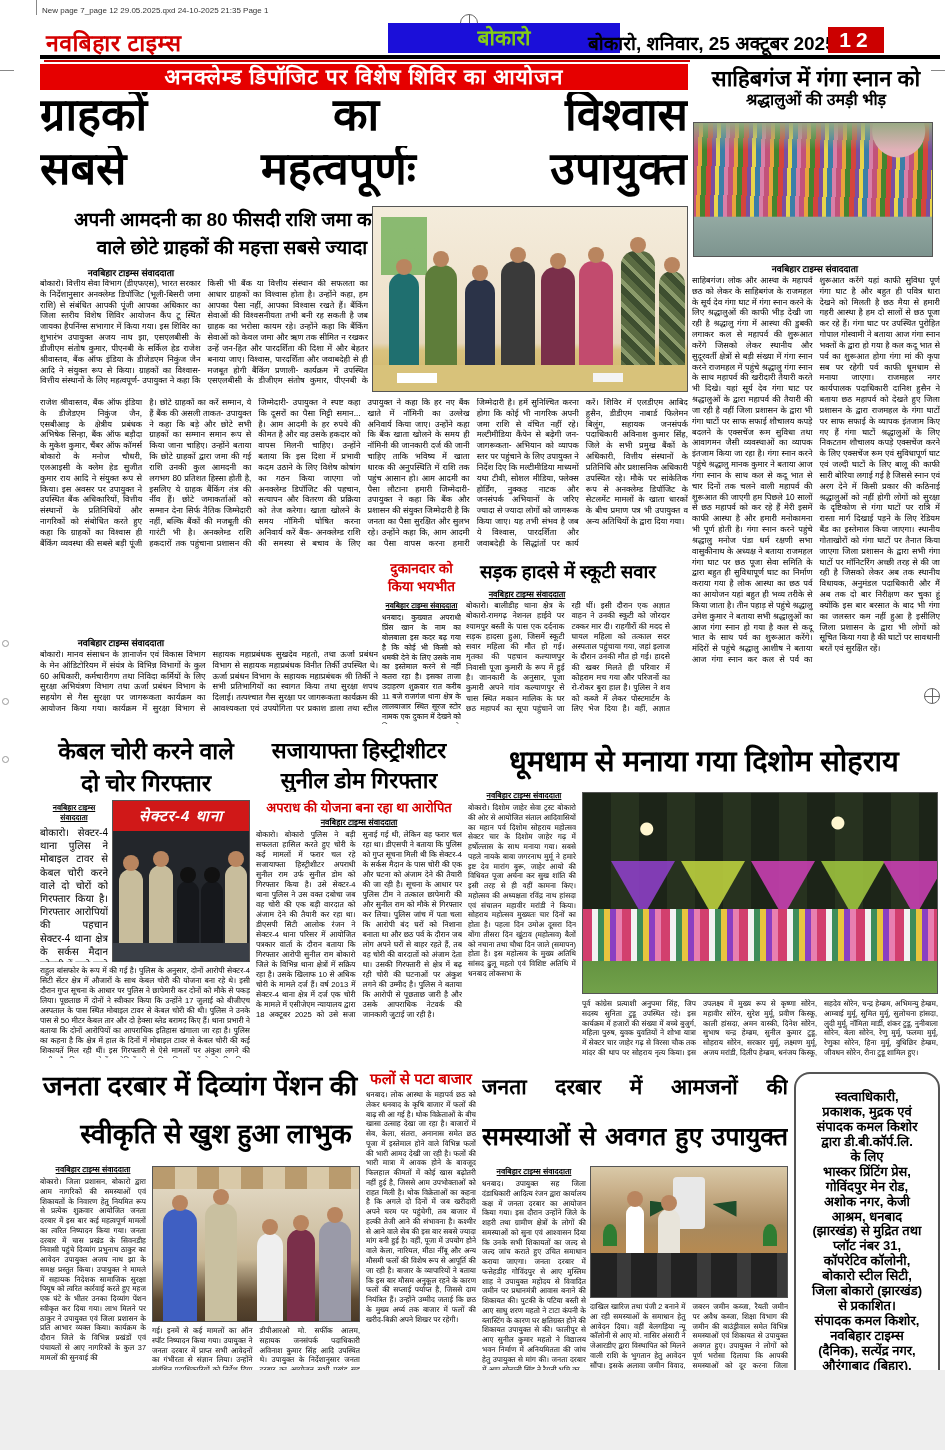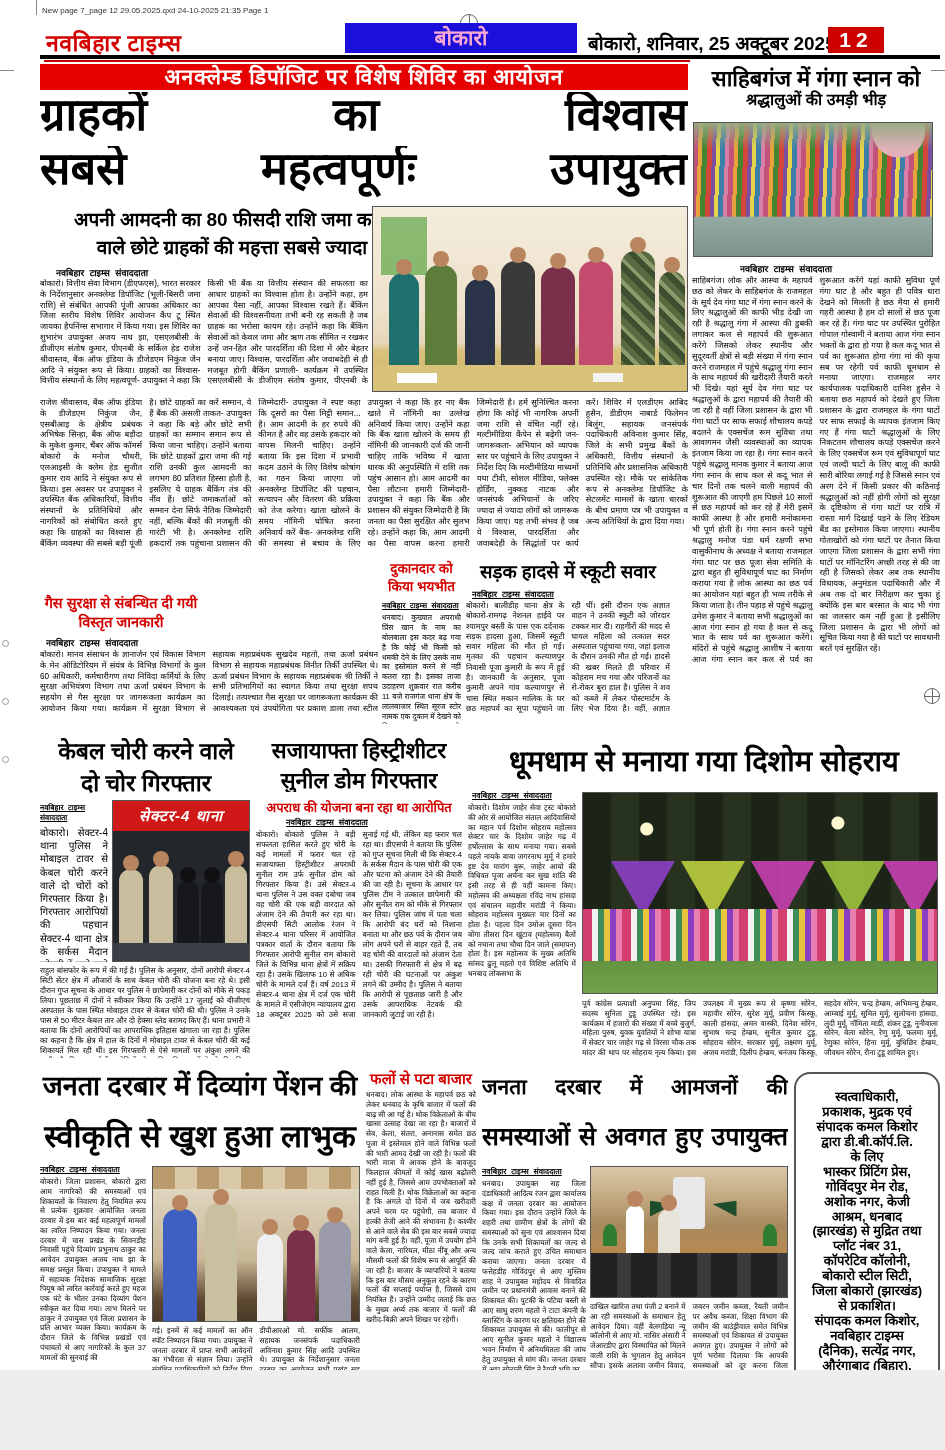--- a/index.html
+++ b/index.html
@@ -1,32 +1,32 @@
 <!DOCTYPE html>
 <html><head>
 <meta charset="utf-8">
 <style>
   html,body{margin:0;padding:0;background:#eee;}
   .page{position:relative;width:945px;height:1370px;background:#fff;margin:0 auto;overflow:hidden;
         font-family:"Liberation Sans","DejaVu Sans",sans-serif;color:#000;}
   .abs{position:absolute;box-sizing:border-box;}
   .printline{font-size:8px;color:#333;white-space:nowrap;}
   .logo{color:#d40000;font-weight:bold;font-size:23px;letter-spacing:.5px;}
-  .edition-box{background:#1b0fd9;color:#f9a8d4;font-weight:bold;font-size:21px;text-align:center;line-height:30px;}
+  .edition-box{background:#1b0fd9;color:#84cc16;font-weight:bold;font-size:21px;text-align:center;line-height:30px;margin-left:43px;}
   .dateline{font-weight:bold;font-size:19px;white-space:nowrap;}
   .pagenum{background:#cc0000;color:#fff;font-size:21px;text-align:center;line-height:26px;letter-spacing:5px;font-weight:bold;}
   .rule-black{background:#000;}
   .rule-red{background:#cc0000;}
   .kicker{background:#e60000;color:#fff;font-weight:bold;font-size:21px;text-align:center;line-height:26px;letter-spacing:1px;overflow:hidden;}
   .h1line{font-weight:bold;font-size:45px;line-height:1.0;text-align:justify;text-align-last:justify;white-space:nowrap;overflow:hidden;}
   .hjust{text-align:justify;text-align-last:justify;}
   .hcenter{text-align:center;}
   .hl{font-weight:bold;overflow:hidden;}
   .subhead{font-size:19px;font-weight:bold;text-align:center;line-height:1.45;}
-  .byline{font-size:9px;font-weight:bold;text-decoration:underline;overflow:hidden;font-family:Liberation Mono, monospace;}
+  .byline{font-size:9px;font-weight:bold;text-decoration:underline;text-align:center;overflow:hidden;}
   .body{font-size:8.2px;line-height:1.32;text-align:justify;overflow:hidden;}
   .cols2{column-count:2;column-gap:7px;}
   .cols3{column-count:3;column-gap:7px;}
   .cols6{column-count:6;column-gap:7px;}
   .red{color:#d40000;}
   .photo{border:1px solid #555;overflow:hidden;}
   .person{position:absolute;bottom:0;border-radius:14px 14px 0 0;}
   .person::before{content:"";position:absolute;top:-14px;left:50%;transform:translateX(-50%);
                   width:16px;height:16px;border-radius:50%;background:#b9855f;}
   .person.masked::before{background:#111;}
@@ -98,21 +98,20 @@
   <div class="abs hl hcenter" style="left:692px;top:62px;width:248px;height:26px;font-size:22px;">साहिबगंज में गंगा स्नान को</div>
   <div class="abs hl hcenter" style="left:692px;top:88px;width:248px;height:28px;font-size:16px;">श्रद्धालुओं की उमड़ी भीड़</div>
   <div class="abs photo" style="left:693px;top:122px;width:240px;height:135px;background:
       linear-gradient(180deg,rgba(150,170,130,.95) 0%,rgba(150,170,130,0) 20%),
       radial-gradient(circle at 86% 6%,#e0b1b8 0 26px,rgba(224,177,184,0) 27px),
       linear-gradient(180deg,rgba(0,0,0,0) 70%,#93a9a2 71%,#7d948f 100%),
       repeating-linear-gradient(92deg,#c2527a 0 5px,#e8a23c 5px 9px,#45852f 9px 14px,#d4453c 14px 19px,#7a4fa0 19px 23px,#e8d44c 23px 27px,#3b7fa8 27px 32px,#d87fa8 32px 36px);"></div>
   <div class="abs byline" style="left:740px;top:262px;width:150px;height:11px;">नवबिहार टाइम्स संवाददाता</div>
   <div class="abs body cols2" style="left:692px;top:276px;width:248px;height:446px;">साहिबगंज। लोक और आस्था के महापर्व छठ को लेकर के साहिबगंज के राजमहल के सूर्य देव गंगा घाट में गंगा स्नान करने के लिए श्रद्धालुओं की काफी भीड़ देखी जा रही है श्रद्धालु गंगा में आस्था की डुबकी लगाकर कल से महापर्व की शुरूआत करेंगे जिसको लेकर स्थानीय और सुदूरवर्ती क्षेत्रों से बड़ी संख्या में गंगा स्नान करने राजमहल में पहुंचे श्रद्धालु गंगा स्नान के साथ महापर्व की खरीदारी तैयारी करते भी दिखे। यहां सूर्य देव गंगा घाट पर श्रद्धालुओं के द्वारा महापर्व की तैयारी की जा रही है वहीं जिला प्रशासन के द्वारा भी गंगा घाटों पर साफ सफाई शौचालय कपड़े बदलने के एक्सचेंज रूम सुविधा तथा आवागमन जैसी व्यवस्थाओं का व्यापक इंतजाम किया जा रहा है। गंगा स्नान करने पहुंचे श्रद्धालु मानक कुमार ने बताया आज गंगा स्नान के साथ कल से कदू भात से चार दिनों तक चलने वाली महापर्व की शुरूआत की जाएगी हम पिछले 10 सालों से छठ महापर्व को कर रहे हैं मेरी इसमें काफी आस्था है और हमारी मनोकामना भी पूर्ण होती है। गंगा स्नान करने पहुंचे श्रद्धालु मनोज पंडा धर्म रक्षणी सभा वासुकीनाथ के अध्यक्ष ने बताया राजमहल गंगा घाट पर छठ पूजा सेवा समिति के द्वारा बहुत ही सुविधापूर्ण घाट का निर्माण कराया गया है लोक आस्था का छठ पर्व का आयोजन यहां बहुत ही भव्य तरीके से किया जाता है। तीन पहाड़ से पहुंचे श्रद्धालु उमेश कुमार ने बताया सभी श्रद्धालुओं का आज गंगा स्नान हो गया है कल से कदू भात के साथ पर्व का शुरूआत करेंगे। मंदिरों से पहुंचे श्रद्धालु आशीष ने बताया आज गंगा स्नान कर कल से पर्व का शुरूआत करेंगे यहां काफी सुविधा पूर्ण गंगा घाट है और बहुत ही पवित्र धारा देखने को मिलती है छठ मैया से हमारी गहरी आस्था है हम दो सालों से छठ पूजा कर रहे हैं। गंगा घाट पर उपस्थित पुरोहित गोपाल गोस्वामी ने बताया आज गंगा स्नान भक्तों के द्वारा हो गया है कल कदू भात से पर्व का शुरूआत होगा गंगा मां की कृपा सब पर रहेगी पर्व काफी धूमधाम से मनाया जाएगा। राजमहल नगर कार्यपालक पदाधिकारी दानिश हुसैन ने बताया छठ महापर्व को देखते हुए जिला प्रशासन के द्वारा राजमहल के गंगा घाटों पर साफ सफाई के व्यापक इंतजाम किए गए हैं गंगा घाटों श्रद्धालुओं के लिए निकटतम शौचालय कपड़े एक्सचेंज करने के लिए एक्सचेंज रूम एवं सुविधापूर्ण घाट एवं जल्दी घाटों के लिए बालू की काफी सारी बोरिया लगाई गई है जिससे स्नान एवं अरग देने में किसी प्रकार की कठिनाई श्रद्धालुओं को नहीं होगी लोगों को सुरक्षा के दृष्टिकोण से गंगा घाटों पर रात्रि में रास्ता मार्ग दिखाई पड़ने के लिए रेडियम बैंड का इस्तेमाल किया जाएगा। स्थानीय गोताखोरों को गंगा घाटों पर तैनात किया जाएगा जिला प्रशासन के द्वारा सभी गंगा घाटों पर मॉनिटरिंग अच्छी तरह से की जा रही है जिसको लेकर अब तक स्थानीय विधायक, अनुमंडल पदाधिकारी और मैं अब तक दो बार निरीक्षण कर चुका हूं क्योंकि इस बार बरसात के बाद भी गंगा का जलस्तर कम नहीं हुआ है इसीलिए जिला प्रशासन के द्वारा भी लोगों को सूचित किया गया है की घाटों पर सावधानी बरतें एवं सुरक्षित रहें।</div>
 
-  <div class="abs hl hcenter red" style="left:42px;top:594px;width:158px;height:40px;font-size:14.5px;line-height:1.3;">गैस सुरक्षा से संबन्धित दी गयी विस्तृत जानकारी</div>
   <div class="abs byline" style="left:46px;top:636px;width:150px;height:11px;">नवबिहार टाइम्स संवाददाता</div>
   <div class="abs body cols2" style="left:40px;top:650px;width:338px;height:74px;">बोकारो। मानव संसाधन के ज्ञानार्जन एवं विकास विभाग के मेन ऑडिटोरियम में संयंत्र के विभिन्न विभागों के कुल 60 अधिकारी, कर्मचारीगण तथा निविदा कर्मियों के लिए सुरक्षा अभियंत्रण विभाग तथा ऊर्जा प्रबंधन विभाग के सहयोग से गैस सुरक्षा पर जागरूकता कार्यक्रम का आयोजन किया गया। कार्यक्रम में सुरक्षा विभाग से सहायक महाप्रबंधक सुखदेव महतो, तथा ऊर्जा प्रबंधन विभाग से सहायक महाप्रबंधक विनीत तिर्की उपस्थित थे। ऊर्जा प्रबंधन विभाग के सहायक महाप्रबंधक श्री तिर्की ने सभी प्रतिभागियों का स्वागत किया तथा सुरक्षा शपथ दिलाई। तत्पश्चात गैस सुरक्षा पर जागरूकता कार्यक्रम की आवश्यकता एवं उपयोगिता पर प्रकाश डाला तथा स्टील प्लांट के लिए गैस के सुरक्षित उपयोग के महत्व के बारे में बताया। श्री तिर्की ने प्रस्तुतीकरण के माध्यम से प्रतिभागियों को गैस सुरक्षा से संबन्धित विस्तृत जानकारी दी एवं सभी प्रतिभागियों से इस कार्यक्रम से अधिकाधिक लाभ उठाने की अपील की। कार्यक्रम के आयोजन में ज्ञानार्जन एवं विकास विभाग का महत्वपूर्ण योगदान था।</div>
 
   <div class="abs hl hcenter red" style="left:382px;top:560px;width:79px;height:38px;font-size:13.5px;line-height:1.35;">दुकानदार को किया भयभीत</div>
   <div class="abs byline" style="left:382px;top:600px;width:79px;height:11px;font-size:7.5px;">नवबिहार टाइम्स संवाददाता</div>
   <div class="abs body" style="left:382px;top:613px;width:79px;height:111px;font-size:7.5px;">धनबाद। कुख्यात अपराधी प्रिंस खान के नाम का बोलबाला इस कदर बढ़ गया है कि कोई भी किसी को धमकी देने के लिए उसके नाम का इस्तेमाल करने से नहीं कतरा रहा है। इसका ताजा उदाहरण शुक्रवार रात करीब 11 बजे राजगंज थाना क्षेत्र के लालबाजार स्थित सूरज स्टोर नामक एक दुकान में देखने को मिला। महज कुछ रकम के लिए दुकानदार पर पिस्टल दिखाकर भयभीत कर दिया।</div>
 
   <div class="abs hl hcenter" style="left:466px;top:558px;width:204px;height:26px;font-size:18.5px;">सड़क हादसे में स्कूटी सवार महिला की मौत</div>
   <div class="abs byline" style="left:472px;top:588px;width:110px;height:11px;font-size:8px;">नवबिहार टाइम्स संवाददाता</div>
   <div class="abs body cols2" style="left:466px;top:601px;width:204px;height:123px;font-size:7.8px;">बोकारो। बालीडीह थाना क्षेत्र के बोकारो-रामगढ़ नेशनल हाईवे पर श्यामपुर बस्ती के पास एक दर्दनाक सड़क हादसा हुआ, जिसमें स्कूटी सवार महिला की मौत हो गई। मृतका की पहचान कल्याणपुर निवासी पूजा कुमारी के रूप में हुई है। जानकारी के अनुसार, पूजा कुमारी अपने गांव कल्याणपुर से चास स्थित मकान मालिक के घर छठ महापर्व का सूपा पहुंचाने जा रही थीं। इसी दौरान एक अज्ञात वाहन ने उनकी स्कूटी को जोरदार टक्कर मार दी। राहगीरों की मदद से घायल महिला को तत्काल सदर अस्पताल पहुंचाया गया, जहां इलाज के दौरान उनकी मौत हो गई। हादसे की खबर मिलते ही परिवार में कोहराम मच गया और परिजनों का रो-रोकर बुरा हाल है। पुलिस ने शव को कब्जे में लेकर पोस्टमार्टम के लिए भेज दिया है। वहीं, अज्ञात वाहन चालक की तलाश में पुलिस जांच में जुट गई है। लोगों ने प्रशासन से चालक की गिरफ्तारी और पीड़ित परिवार को सहायता की मांग की है।</div>
@@ -151,21 +150,21 @@
     <div class="drape" style="left:28px;background:#8a3fc2;"></div>
     <div class="drape" style="left:98px;background:#b9cc3e;"></div>
     <div class="drape" style="left:168px;background:#c33fae;"></div>
     <div class="drape" style="left:238px;background:#9abf3e;"></div>
     <div class="drape" style="left:300px;background:#c33fae;"></div>
     <div class="abs" style="left:0;top:58%;width:100%;height:26%;background:repeating-linear-gradient(90deg,#d23f6e 0 9px,#f2f2f2 9px 15px,#3e8c5a 15px 21px,#e8c43e 21px 27px,#8a3fc2 27px 33px,#e87fb0 33px 39px);"></div>
   </div>
   <div class="abs body cols3" style="left:582px;top:999px;width:356px;height:60px;font-size:7.4px;">पूर्व कांग्रेस प्रत्याशी अनुपमा सिंह, जिप सदस्य सुनिता टुडू उपस्थित रहे। इस कार्यक्रम में हजारों की संख्या में बच्चे बुजुर्ग, महिला पुरुष, युवक युवतियों ने शोभा यात्रा में सेक्टर चार जाहेर गढ़ से विरसा चौक तक मांदर की थाप पर सोहराय नृत्य किया। इस उपलक्ष्य में मुख्य रूप से कृष्णा सोरेन, महावीर सोरेन, सुरेश मुर्मू, प्रवीण किस्कू, काली हांसदा, अमन वास्की, दिनेश सोरेन, सुभाष चन्द्र हेम्ब्रम, सुनील कुमार टुडू, सोहराय सोरेन, सरकार मुर्मू, लक्ष्मण मुर्मू, अजय मरांडी, दिलीप हेम्ब्रम, धनंजय किस्कू, सहदेव सोरेन, चन्द्र हेम्ब्रम, अभिमन्यु हेम्ब्रम, आम्बाई मुर्मू, सुमित मुर्मू, सुलोचना हांसदा, लुदी मुर्मू, नॉमिता मार्डी, शंकर टुडू, नुनीबाला सोरेन, बेला सोरेन, रेणु मुर्मू, फलमा मुर्मू, रेणुका सोरेन, हिना मुर्मू, बुधिछिर हेम्ब्रम, जीवधन सोरेन, रीना टुडू शामिल हुए।</div>
 
   <div class="abs hl hcenter" style="left:40px;top:1066px;width:320px;height:44px;font-size:27px;">जनता दरबार में दिव्यांग पेंशन की</div>
-  <div class="abs hl hcenter" style="left:40px;top:1114px;width:320px;height:44px;font-size:31px;">स्वीकृति से खुश हुआ लाभुक</div>
+  <div class="abs hl hcenter" style="left:56px;top:1114px;width:320px;height:44px;font-size:27px;">स्वीकृति से खुश हुआ लाभुक</div>
   <div class="abs byline" style="left:40px;top:1164px;width:106px;height:11px;font-size:7.8px;">नवबिहार टाइम्स संवाददाता</div>
   <div class="abs body" style="left:40px;top:1177px;width:106px;height:268px;font-size:7.4px;">बोकारो। जिला प्रशासन, बोकारो द्वारा आम नागरिकों की समस्याओं एवं शिकायतों के निवारण हेतु नियमित रूप से प्रत्येक शुक्रवार आयोजित जनता दरबार में इस बार कई महत्वपूर्ण मामलों का त्वरित निष्पादन किया गया। जनता दरबार में चास प्रखंड के सिवनडीह निवासी पहुंचे दिव्यांग प्रभुनाथ ठाकुर का आवेदन उपायुक्त अजय नाथ झा के समक्ष प्रस्तुत किया। उपायुक्त ने मामले में सहायक निदेशक सामाजिक सुरक्षा पियूष को त्वरित कार्रवाई करते हुए महज एक घंटे के भीतर उनका दिव्यांग पेंशन स्वीकृत कर दिया गया। लाभ मिलने पर ठाकुर ने उपायुक्त एवं जिला प्रशासन के प्रति आभार व्यक्त किया। कार्यक्रम के दौरान जिले के विभिन्न प्रखंडों एवं पंचायतों से आए नागरिकों के कुल 37 मामलों की सुनवाई की</div>
   <div class="abs photo" style="left:152px;top:1166px;width:208px;height:156px;background:linear-gradient(180deg,#e8e0cc 0%,#d9cdb5 26%,#c9b896 60%,#5e4a32 86%,#4a3a28 100%);">
     <div class="abs" style="left:0;top:0;width:100%;height:22px;background:repeating-linear-gradient(90deg,#b99b6e 0 22px,#d9c9a8 22px 44px);"></div>
     <div class="person" style="left:10px;width:34px;height:112px;background:#3f5fc2;"></div>
     <div class="person" style="left:52px;width:32px;height:118px;background:#c9c0a0;"></div>
     <div class="person" style="left:104px;width:26px;height:88px;background:#efefef;"></div>
     <div class="person" style="left:134px;width:28px;height:92px;background:#7a2f4a;"></div>
     <div class="person" style="left:166px;width:32px;height:100px;background:#9a9aa8;"></div>
   </div>

